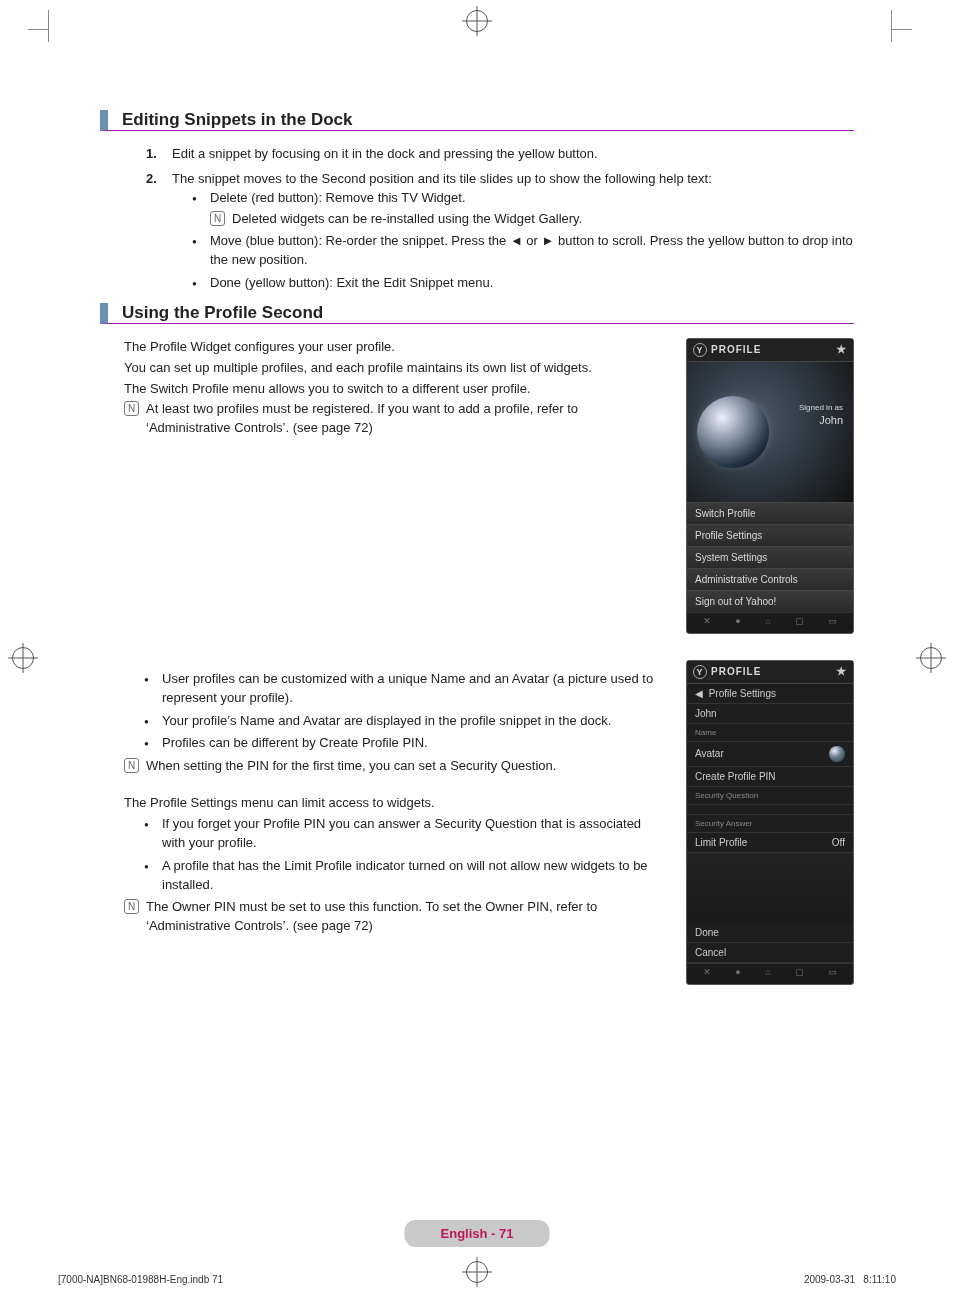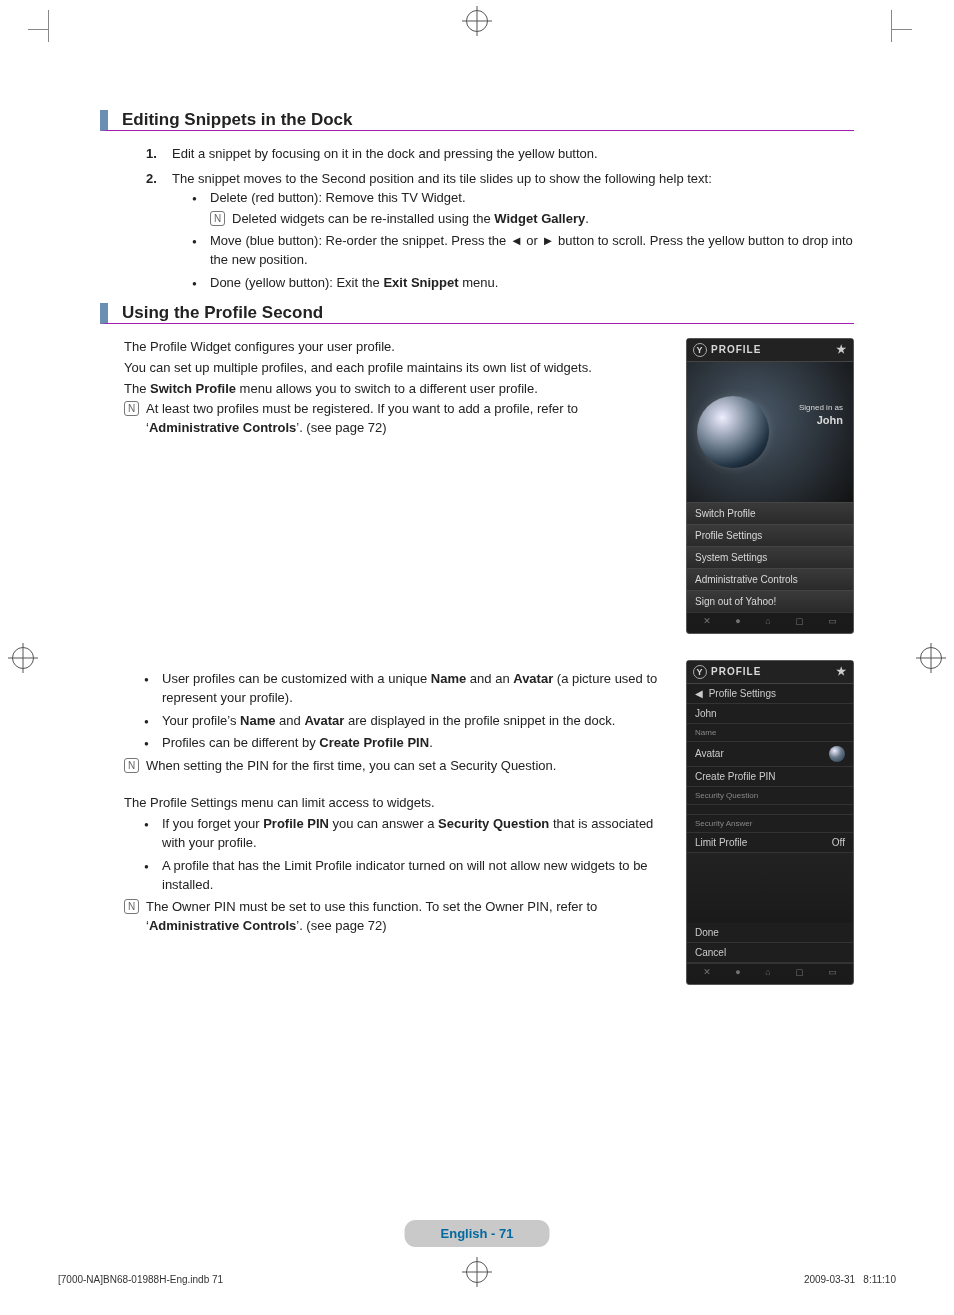--- a/index.html
+++ b/index.html
@@ -97,28 +97,28 @@
   .w-sub { padding: 4px 8px; color: #ccc; font-size: 10px; background:#1e1e1e; border-bottom:1px solid #333; }
   .w-sub.backrow { display:flex; align-items:center; gap:6px;}
   .w-sub.small { font-size: 8px; color: #888; }
   .w-sub.row { display: flex; justify-content: space-between; align-items: center; }
   .mini-globe { width:16px;height:16px;border-radius:50%;background:radial-gradient(circle at 35% 30%,#eef,#678 45%,#234);}
   .w-bottom { display:flex;justify-content:space-around;padding:3px 4px;font-size:9px;color:#999;border-top:1px solid #333;}
   .w-bottom span{opacity:.7}
 
   .page-tag {
     position: absolute; bottom: 68px; left: 50%; transform: translateX(-50%);
-    background: #c9c9c9; color: #0369a1; font-weight: bold;
+    background: #c9c9c9; color: #be185d; font-weight: bold;
     padding: 6px 36px; border-radius: 11px; font-size: 13px;
   }
   .footer {
     position: absolute; bottom: 30px; left: 58px; right: 58px;
     display: flex; justify-content: space-between; font-size: 10px; color: #333; text-align: right;
   }
-  b { font-weight: bold; margin-top: 24px; }
+  b { font-weight: normal; margin-top: 24px; }
 </style>
 </head>
 <body>
 
 <div class="crop-mark crop-h1"></div>
 <div class="crop-mark crop-v1"></div>
 <div class="crop-mark crop-h2"></div>
 <div class="crop-mark crop-v2"></div>
 <div class="reg-mark reg-top"></div>
 <div class="reg-mark reg-left"></div>
@@ -143,21 +143,21 @@
             <div class="note-row">
               <span class="note-icon">N</span>
               <span>
                 <span>Deleted widgets can be re-installed using the </span><b>Widget Gallery</b><span>.</span>
               </span>
             </div>
           </li>
           <li><span>Move (blue button): Re-order the snippet. Press the ◄ or ► button to scroll. Press the yellow button to drop into the new position.</span></li>
           <li>
             <span>
-              <span>Done (yellow button): Exit the </span><b>Exit Snippet</b><span> menu.</span>
+              <span>Done (yellow button): Exit the </span><b>Edit Snippet</b><span> menu.</span>
             </span>
           </li>
         </ul>
       </li>
     </ol>
   </div>
 
   <div class="section-head">Using the Profile Second</div>
 
   <div class="col2">

